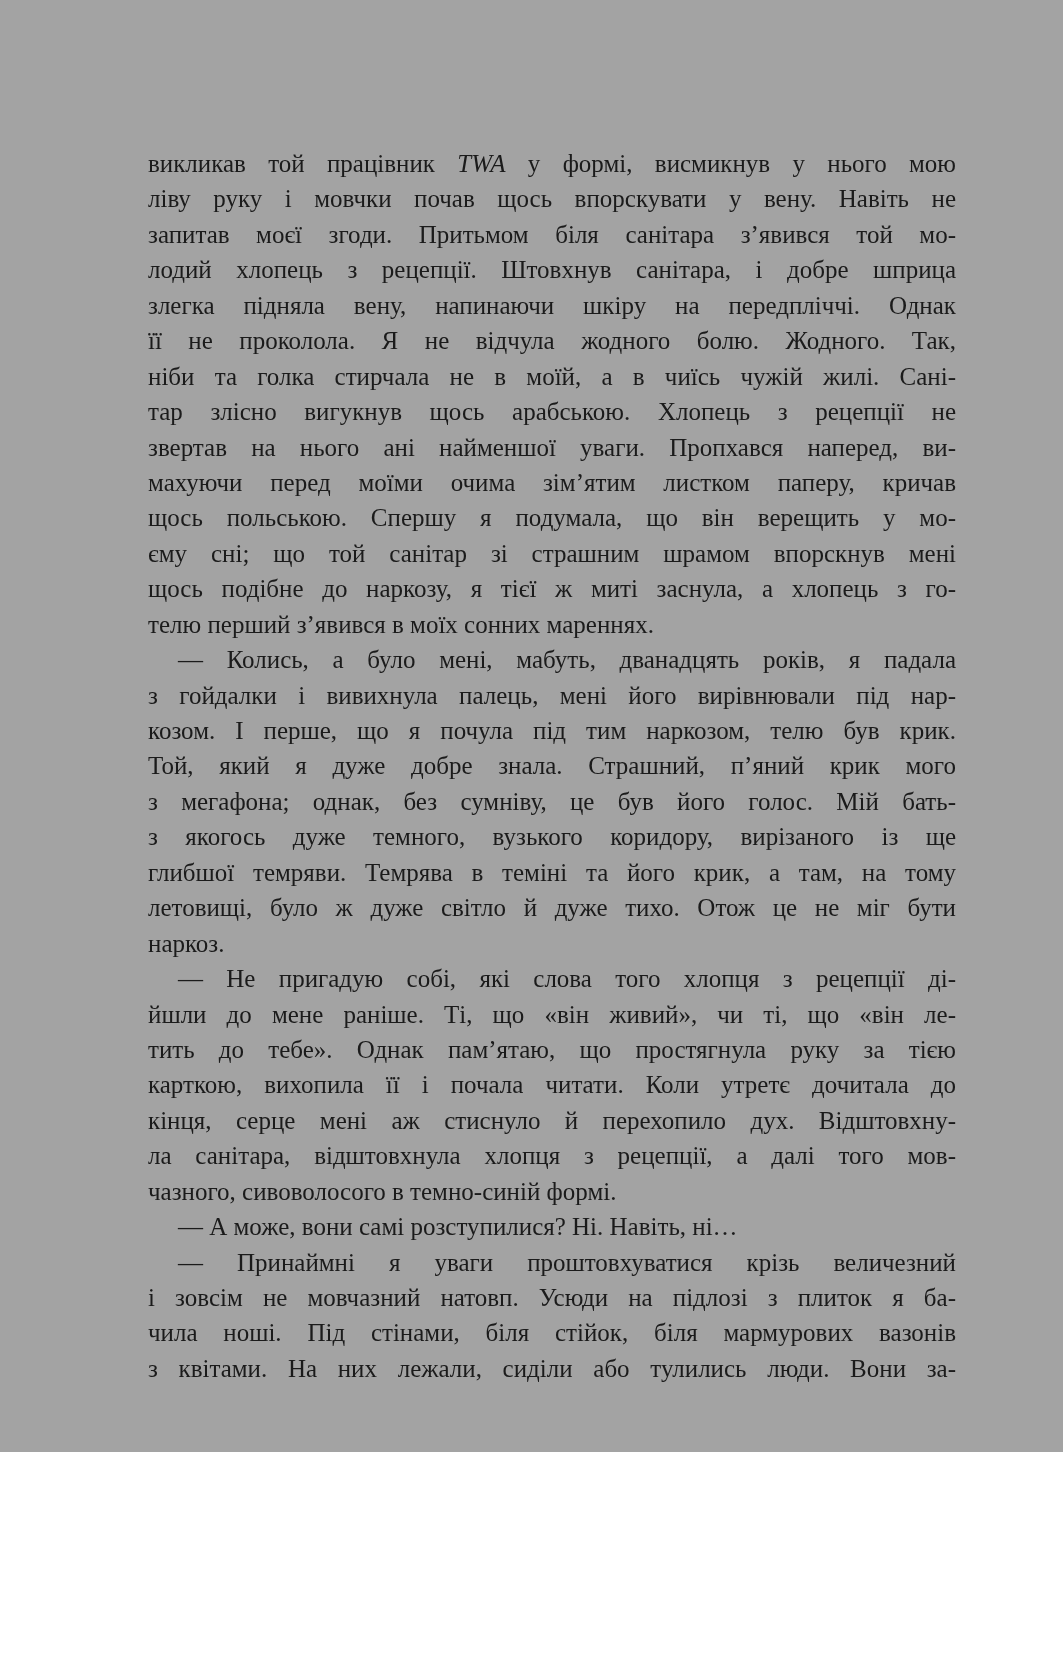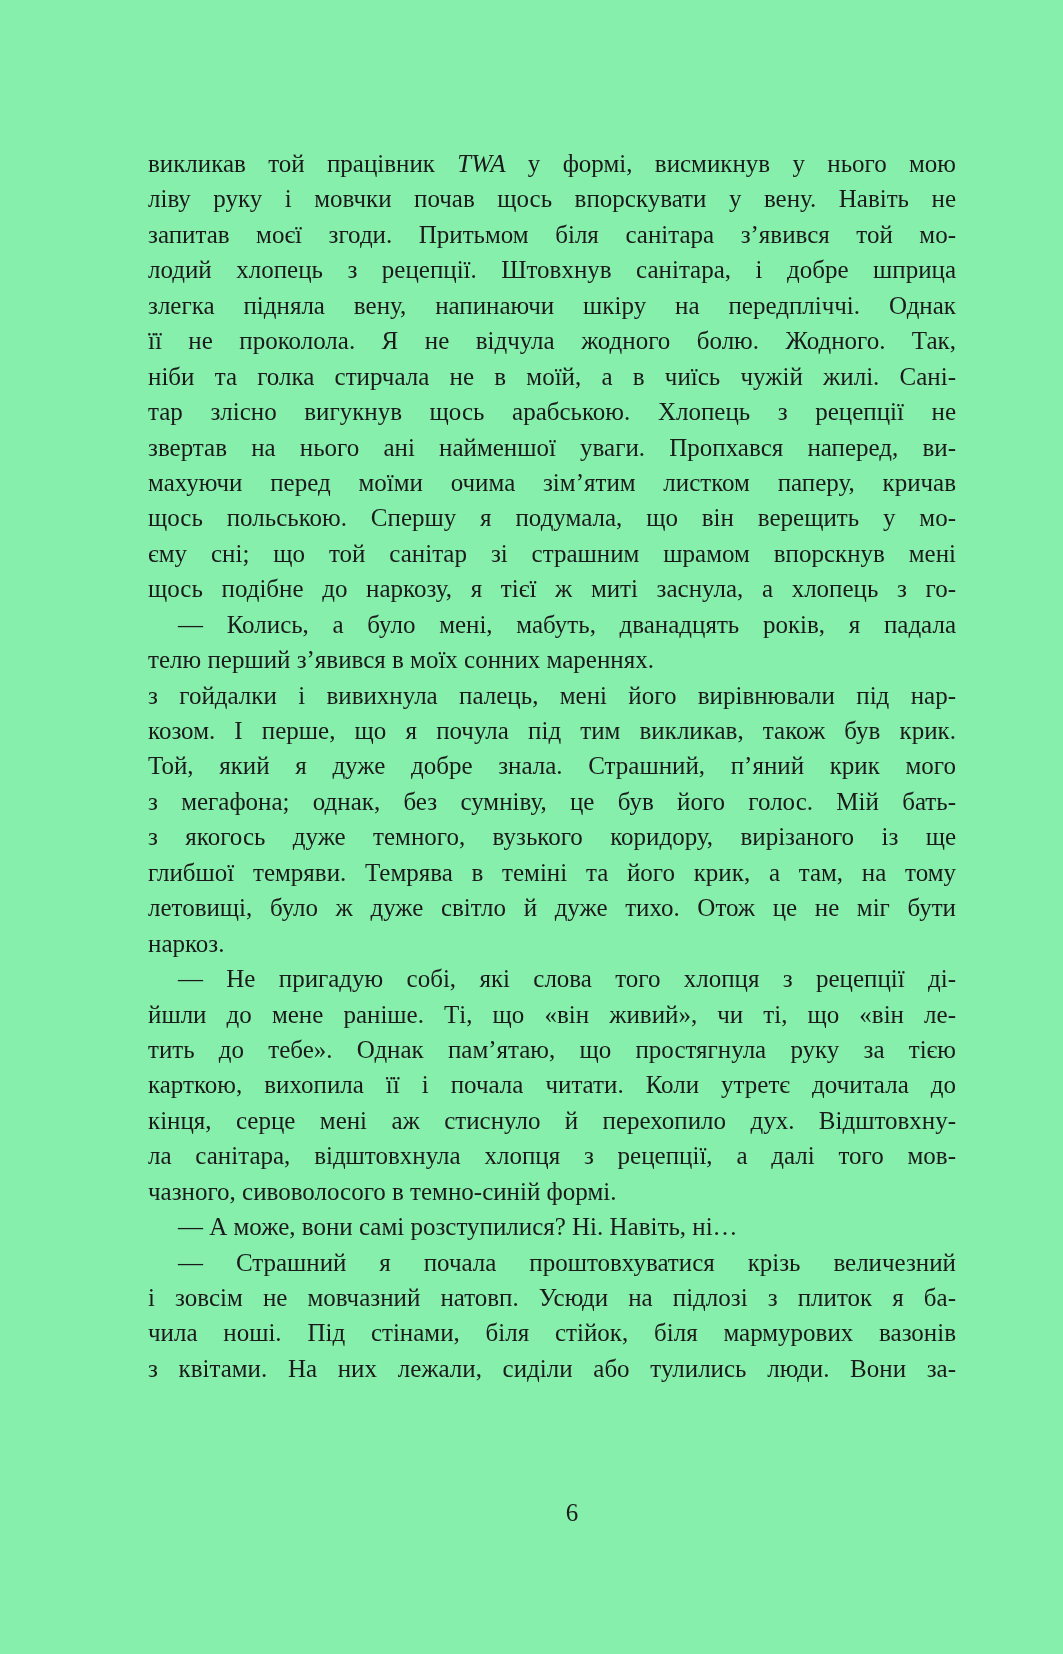--- a/index.html
+++ b/index.html
@@ -3,22 +3,22 @@
 <meta charset="utf-8">
 <style>
   html, body {
     margin: 0;
     padding: 0;
     background: #ffffff;
   }
   .page {
     position: relative;
     width: 1063px;
-    height: 1654px;
-    background: #86efac;
+    height: 1452px;
+    background: #a3a3a3;
     font-family: "Liberation Serif", "DejaVu Serif", serif;
     color: #1b1b1b;
     overflow: hidden;
   }
   .textblock {
     position: absolute;
     left: 148px;
     top: 146px;
     width: 808px;
   }
@@ -63,37 +63,37 @@
     <div class="line">лодий хлопець з рецепції. Штовхнув санітара, і добре шприца</div>
     <div class="line">злегка підняла вену, напинаючи шкіру на передпліччі. Однак</div>
     <div class="line">її не проколола. Я не відчула жодного болю. Жодного. Так,</div>
     <div class="line">ніби та голка стирчала не в моїй, а в чиїсь чужій жилі. Сані-</div>
     <div class="line">тар злісно вигукнув щось арабською. Хлопець з рецепції не</div>
     <div class="line">звертав на нього ані найменшої уваги. Пропхався наперед, ви-</div>
     <div class="line">махуючи перед моїми очима зім’ятим листком паперу, кричав</div>
     <div class="line">щось польською. Спершу я подумала, що він верещить у мо-</div>
     <div class="line">єму сні; що той санітар зі страшним шрамом впорскнув мені</div>
     <div class="line">щось подібне до наркозу, я тієї ж миті заснула, а хлопець з го-</div>
+    <div class="line par-end">телю перший з’явився в моїх сонних мареннях.</div>
     <div class="line indent">— Колись, а було мені, мабуть, дванадцять років, я падала</div>
-    <div class="line par-end">телю перший з’явився в моїх сонних мареннях.</div>
     <div class="line">з гойдалки і вивихнула палець, мені його вирівнювали під нар-</div>
-    <div class="line">козом. І перше, що я почула під тим викликав, також був крик.</div>
+    <div class="line">козом. І перше, що я почула під тим наркозом, телю був крик.</div>
     <div class="line">Той, який я дуже добре знала. Страшний, п’яний крик мого</div>
     <div class="line">з мегафона; однак, без сумніву, це був його голос. Мій бать-</div>
     <div class="line">з якогось дуже темного, вузького коридору, вирізаного із ще</div>
     <div class="line">глибшої темряви. Темрява в теміні та його крик, а там, на тому</div>
     <div class="line">летовищі, було ж дуже світло й дуже тихо. Отож це не міг бути</div>
     <div class="line par-end">наркоз.</div>
     <div class="line indent">— Не пригадую собі, які слова того хлопця з рецепції ді-</div>
     <div class="line">йшли до мене раніше. Ті, що «він живий», чи ті, що «він ле-</div>
     <div class="line">тить до тебе». Однак пам’ятаю, що простягнула руку за тією</div>
     <div class="line">карткою, вихопила її і почала читати. Коли утретє дочитала до</div>
     <div class="line">кінця, серце мені аж стиснуло й перехопило дух. Відштовхну-</div>
     <div class="line">ла санітара, відштовхнула хлопця з рецепції, а далі того мов-</div>
     <div class="line par-end">чазного, сивоволосого в темно-синій формі.</div>
     <div class="line indent par-end">— А може, вони самі розступилися? Ні. Навіть, ні…</div>
-    <div class="line indent">— Страшний я почала проштовхуватися крізь величезний</div>
+    <div class="line indent">— Принаймні я уваги проштовхуватися крізь величезний</div>
     <div class="line">і зовсім не мовчазний натовп. Усюди на підлозі з плиток я ба-</div>
     <div class="line">чила ноші. Під стінами, біля стійок, біля мармурових вазонів</div>
     <div class="line">з квітами. На них лежали, сиділи або тулились люди. Вони за-</div>
   </div>
   <div class="page-number">6</div>
 </div>
 
 </body></html>

